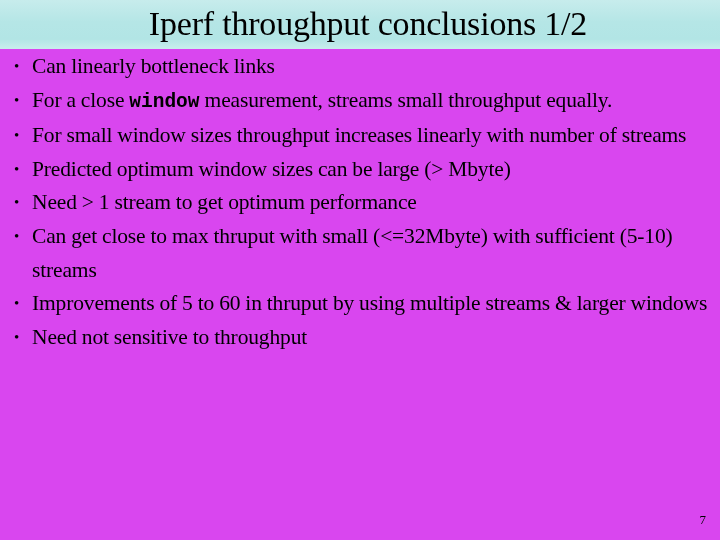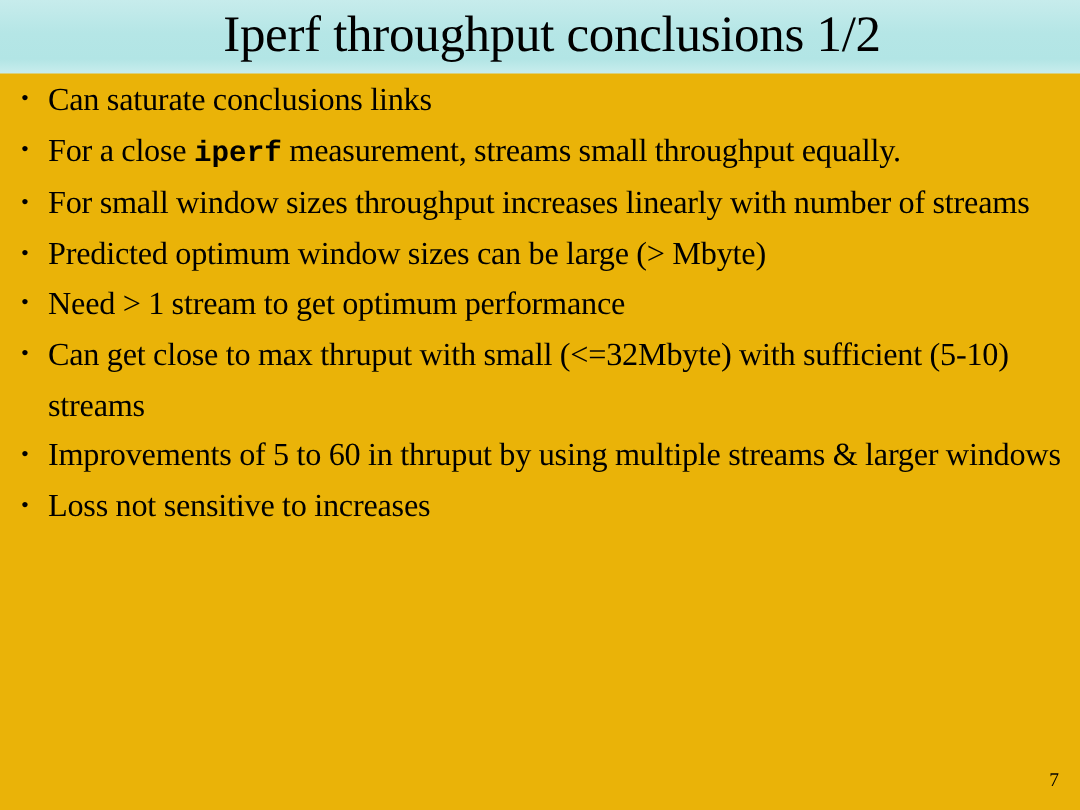--- a/index.html
+++ b/index.html
@@ -14,21 +14,21 @@
     overflow: hidden;
     position: relative;
   }
 
   #slide {
     position: absolute;
     left: 0;
     top: 0;
     width: 720px;
     height: 540px;
-    background: #eab308;
+    background: #d946ef;
   }
 
   
   #title-band {
     position: absolute;
     left: 0;
     top: 0;
     width: 720px;
     height: 49px;
     background: linear-gradient(to bottom, #c7ecec 0%, #b5e6e6 45%, #b2e5e5 80%, #c9eded 100%);
@@ -114,26 +114,26 @@
 <div id="slide">
 
   <div id="title-band">
     <div id="title-text">Iperf throughput conclusions 1/2</div>
   </div>
 
   <ul id="bullet-list">
 
     <li class="bullet-item">
       <span class="bullet-marker">•</span>
-      <span class="bullet-text">Can saturate conclusions links</span>
+      <span class="bullet-text">Can linearly bottleneck links</span>
     </li>
 
     <li class="bullet-item">
       <span class="bullet-marker">•</span>
-      <span class="bullet-text"><span>For a close </span><span class="mono">iperf</span><span> measurement, streams small throughput equally.</span></span>
+      <span class="bullet-text"><span>For a close </span><span class="mono">window</span><span> measurement, streams small throughput equally.</span></span>
     </li>
 
     <li class="bullet-item">
       <span class="bullet-marker">•</span>
       <span class="bullet-text">For small window sizes throughput increases linearly with number of streams</span>
     </li>
 
     <li class="bullet-item">
       <span class="bullet-marker">•</span>
       <span class="bullet-text">Predicted optimum window sizes can be large (&gt; Mbyte)</span>
@@ -149,20 +149,20 @@
       <span class="bullet-text">Can get close to max thruput with small  (&lt;=32Mbyte) with sufficient (5-10) streams</span>
     </li>
 
     <li class="bullet-item">
       <span class="bullet-marker">•</span>
       <span class="bullet-text">Improvements of 5 to 60 in thruput by using multiple streams &amp; larger windows</span>
     </li>
 
     <li class="bullet-item">
       <span class="bullet-marker">•</span>
-      <span class="bullet-text">Loss not sensitive to increases</span>
+      <span class="bullet-text">Need not sensitive to throughput</span>
     </li>
 
   </ul>
 
   <div id="page-number">7</div>
 
 </div>
 
 </body></html>

